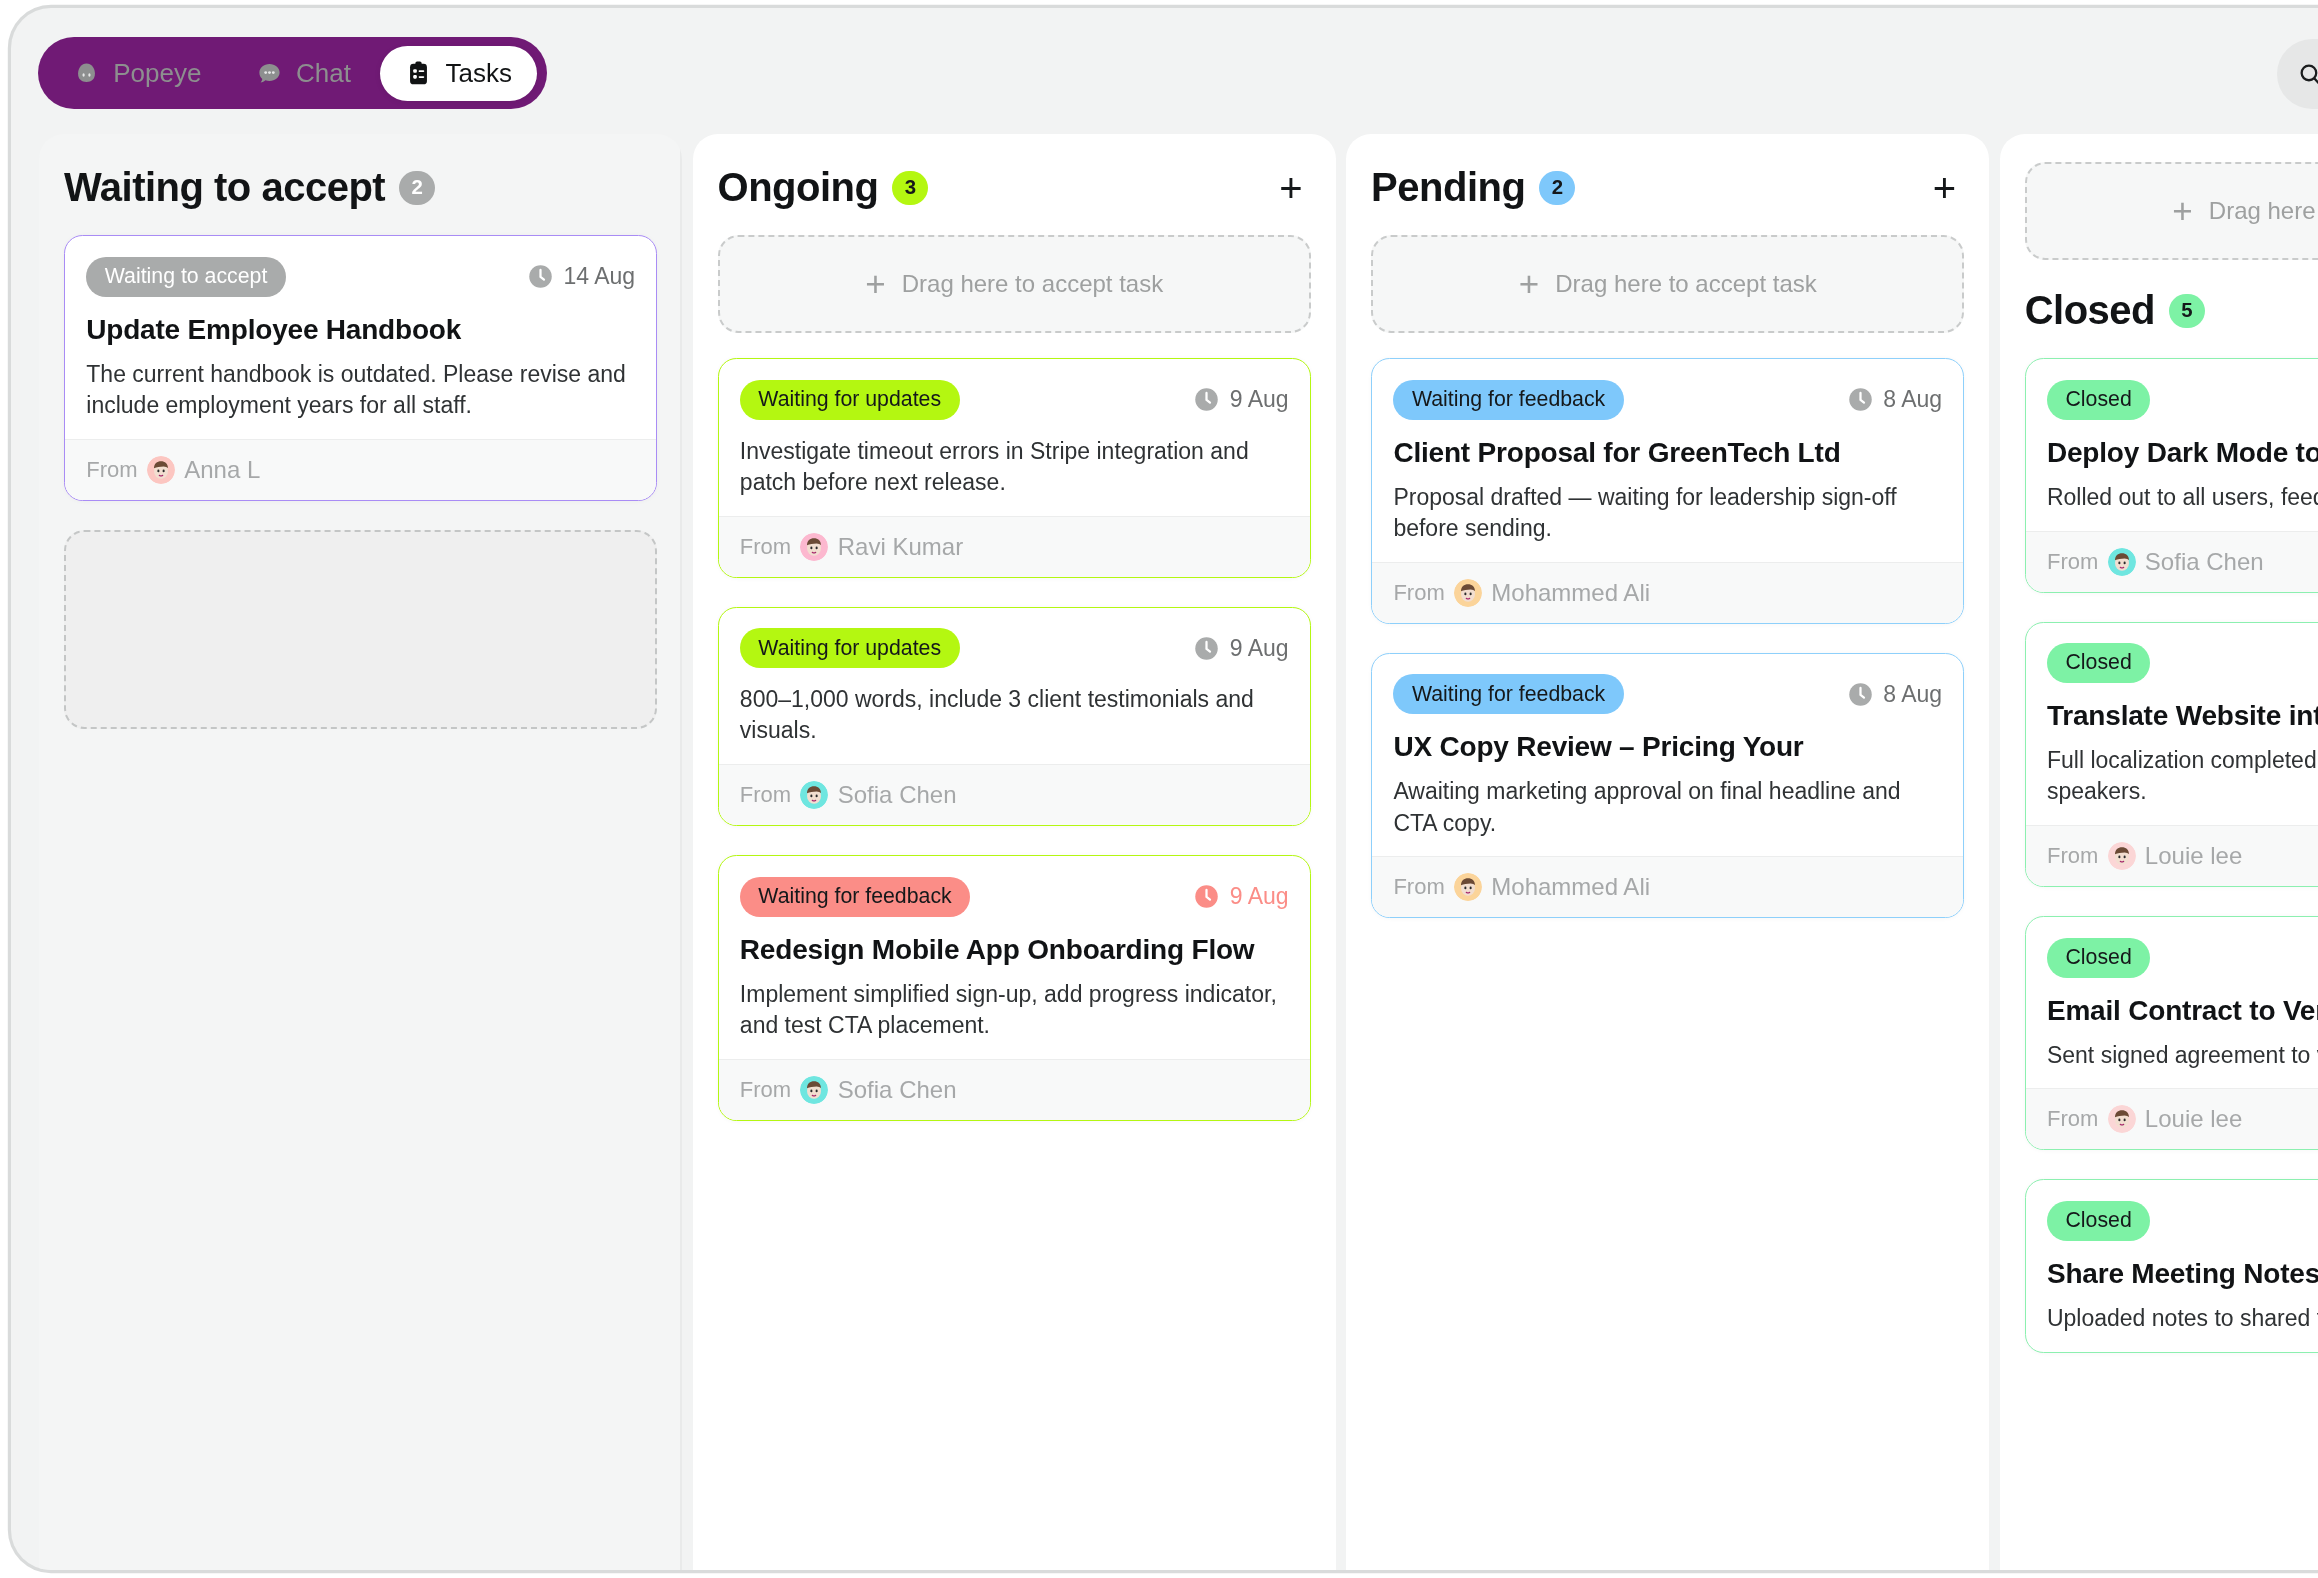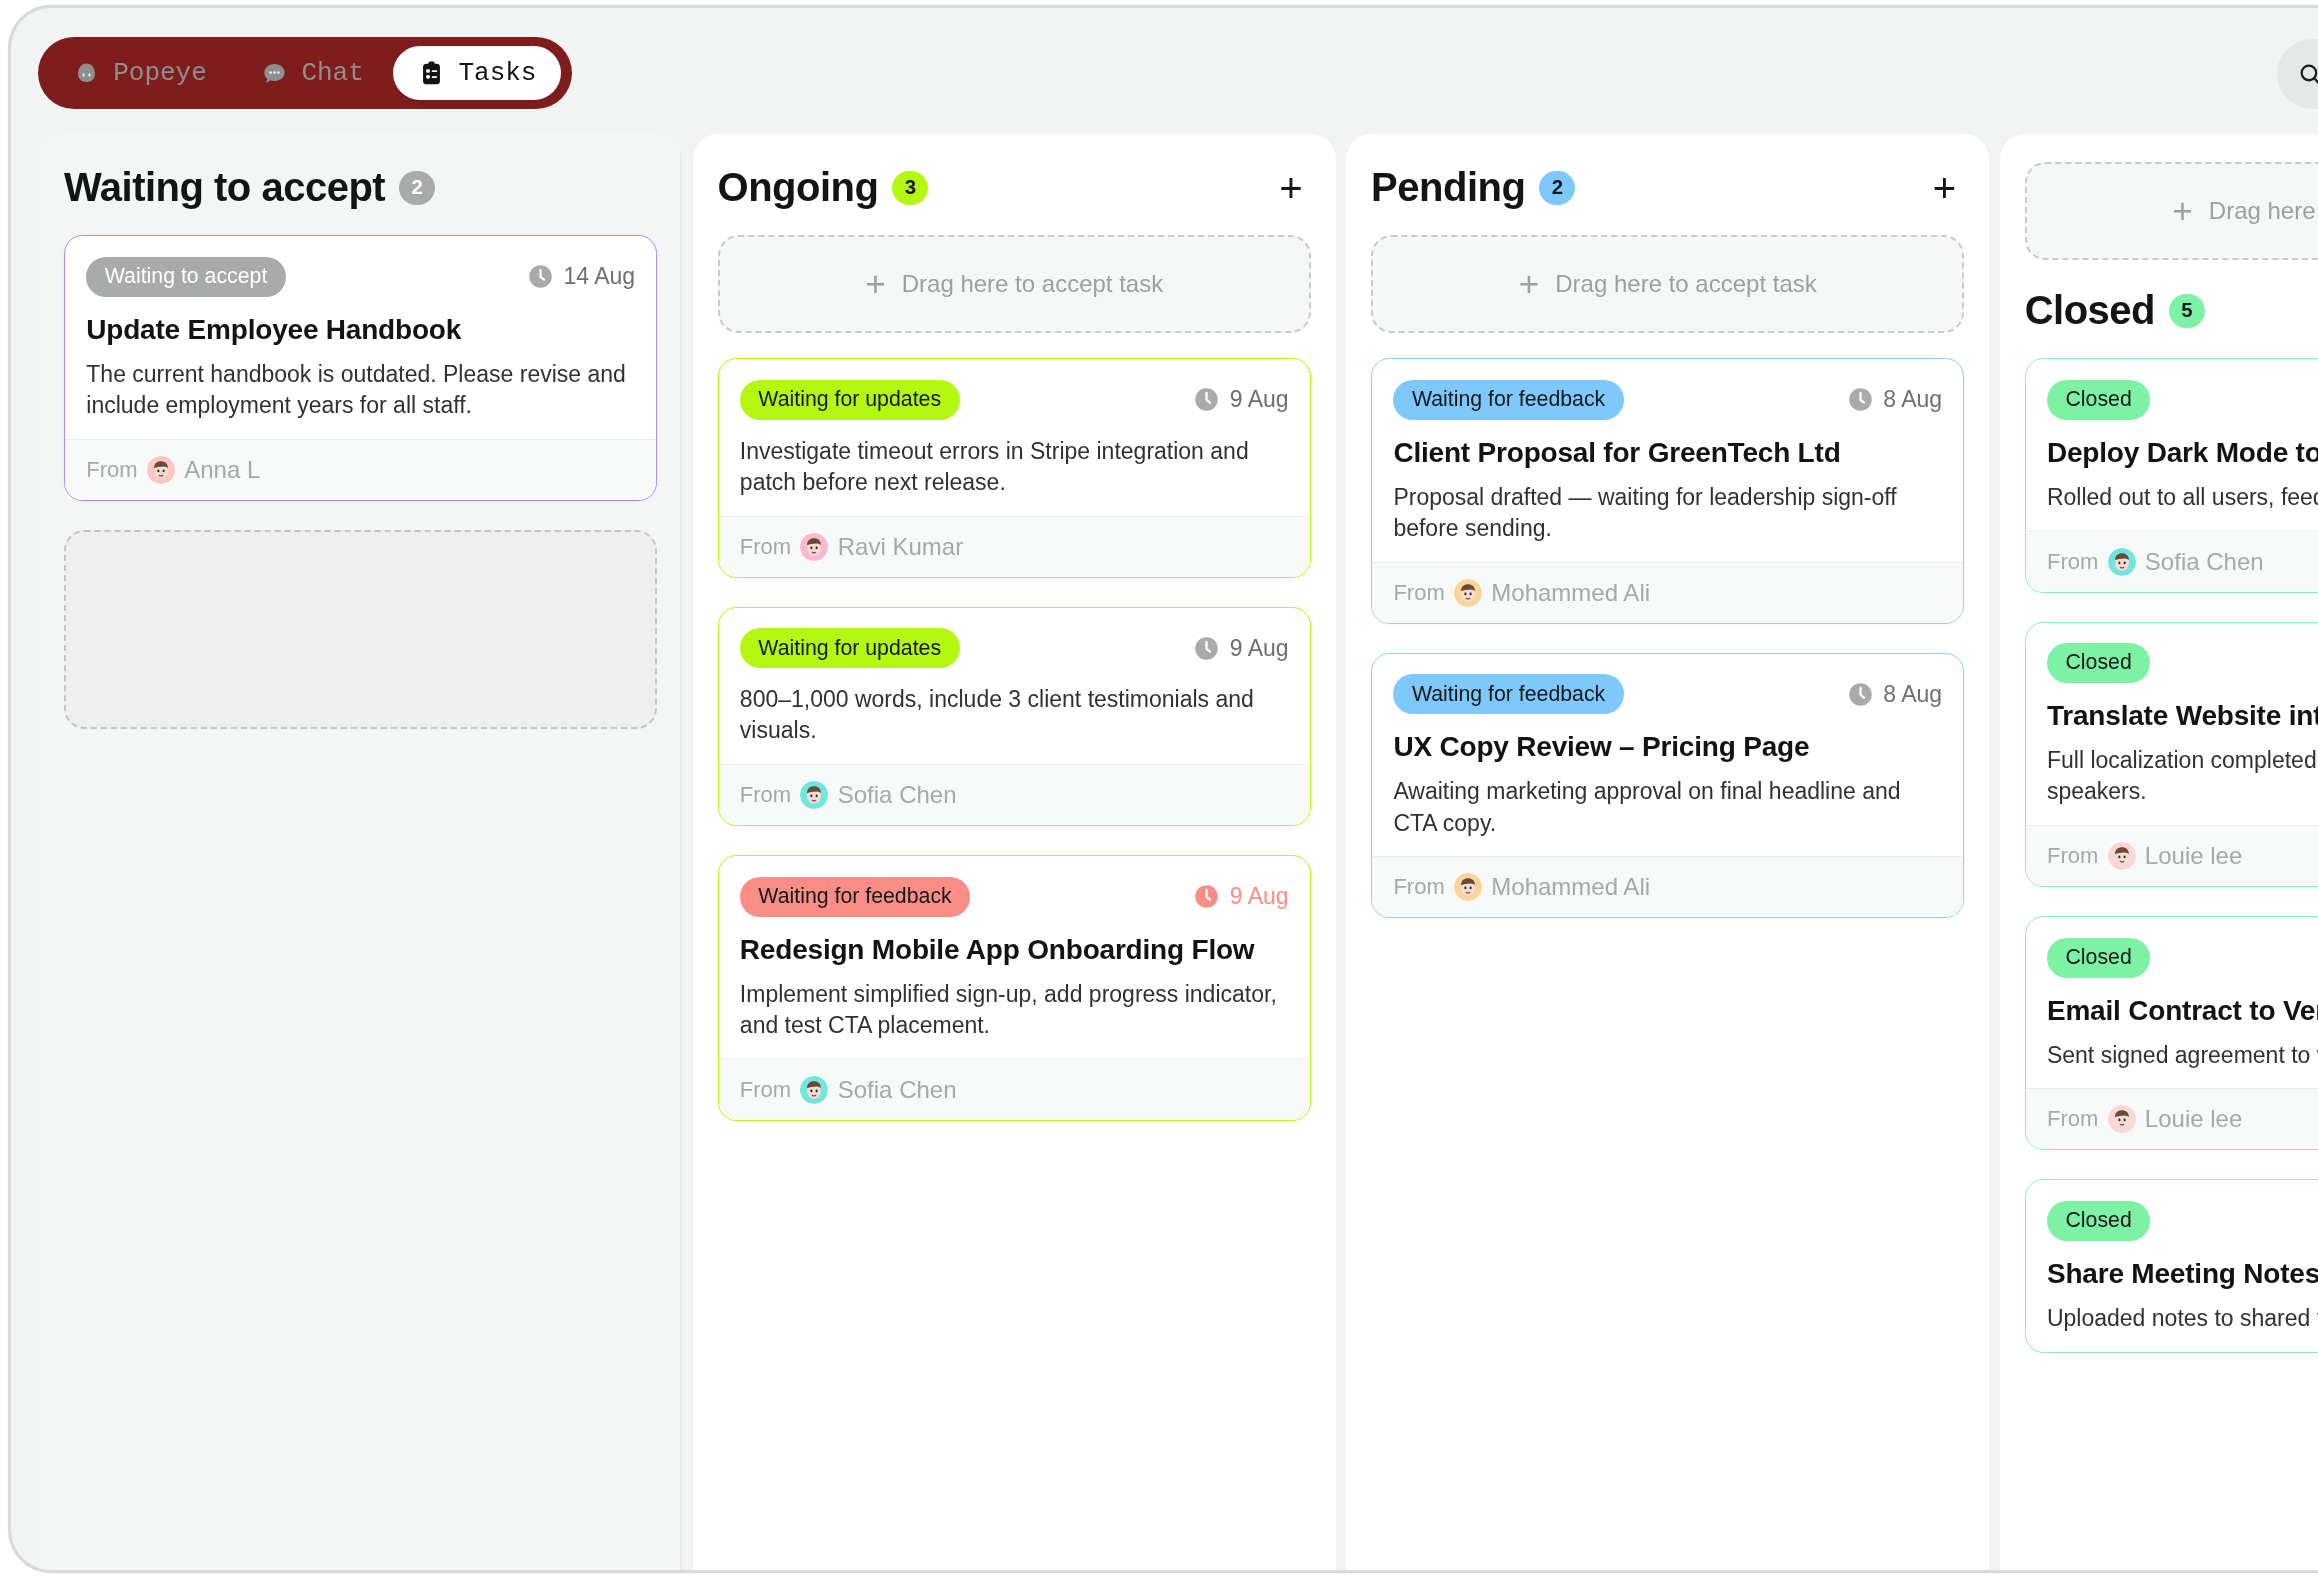--- a/index.html
+++ b/index.html
@@ -22,25 +22,24 @@
   
   .header {
     position: absolute; left: 0; top: 0;
     width: 100%; height: 126px;
     display: flex; align-items: center;
   }
   .nav-pill {
     position: absolute; left: 27px; top: 29px;
     height: 72px;
     display: flex; align-items: center;
-    background: #7f1d1d;
+    background: #701a75;
     border-radius: 37px;
     padding: 8.3px 10.2px;
     gap: 4.6px;
-    font-family: Liberation Mono, monospace;
   }
   .nav-item {
     display: flex; align-items: center; gap: 13px;
     padding: 12px 25px;
     border-radius: 28px;
     font-size: 26px;
     color: #8d8f8f;
     white-space: nowrap;
   }
   .nav-item.active { background: #ffffff; color: #111314; box-shadow: 0 1.4px 6.5px rgba(0,0,0,.07); }
@@ -401,21 +400,21 @@
             <div class="card-top">
               <span class="status-pill" style="background:#7ec8fb;">Waiting for feedback</span>
               <span class="date-wrap">
                 <span class="clock-icon"><svg viewBox="0 0 24 24" width="27" height="27">
                     <circle cx="12" cy="12" r="10" fill="#a9abab"></circle>
                     <path d="M12 6.2v6.2l3.1 2.4" stroke="#ffffff" stroke-width="2" fill="none" stroke-linecap="round" stroke-linejoin="round"></path>
                   </svg></span>
                 <span class="date-text" style="color:#6d6f70">8 Aug</span>
               </span>
             </div>
-            <div class="card-title">UX Copy Review – Pricing Page</div>
+            <div class="card-title">UX Copy Review – Pricing Your</div>
             <div class="card-desc">Awaiting marketing approval on final headline and CTA copy.</div>
           </div>
           <div class="card-foot">
             <span class="foot-from">From</span>
             <span class="foot-avatar">
               <svg viewBox="0 0 32 32" width="28" height="28">
                 <circle cx="16" cy="16" r="16" fill="#fbd49a"></circle>
                 <ellipse cx="16" cy="17" rx="8" ry="9" fill="#f2ded0"></ellipse>
                 <path d="M8 14c0-5 3.5-8 8-8s8 3 8 8c-1-1-3-2-5-2-4 0-8 1-11 2z" fill="#6b4a35"></path>
                 <ellipse cx="13" cy="17" rx="1.2" ry="1.6" fill="#2b2b2b"></ellipse>

